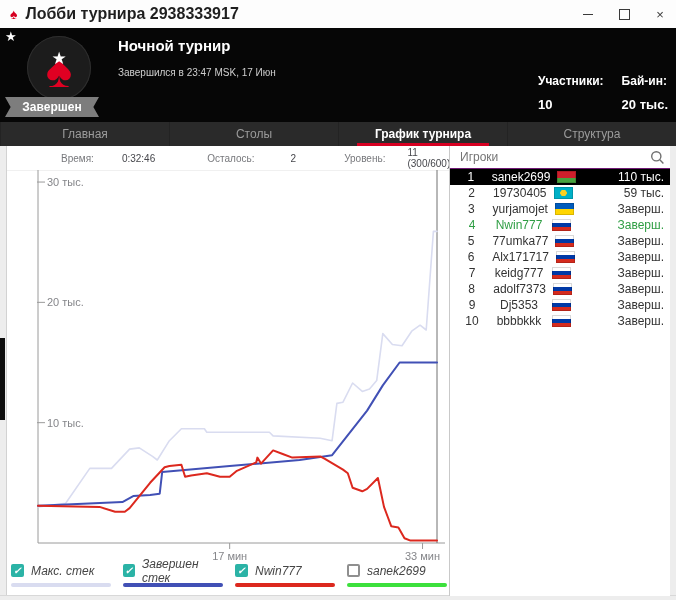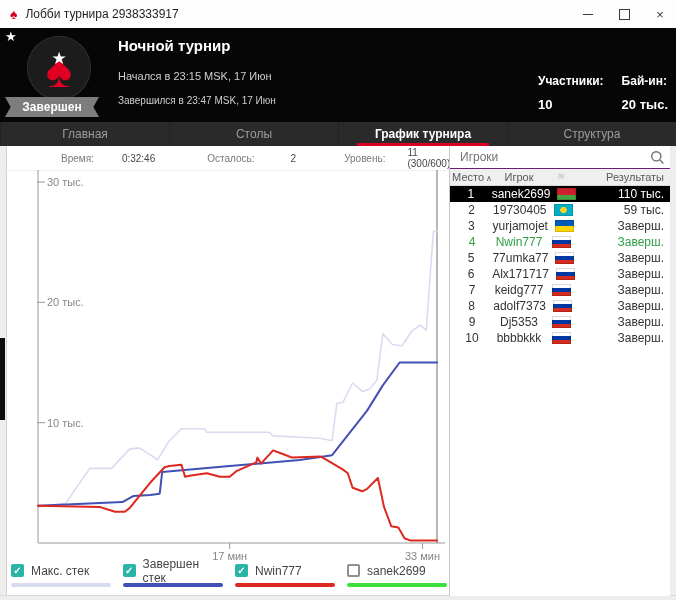--- a/index.html
+++ b/index.html
@@ -1,21 +1,21 @@
 <!DOCTYPE html>
 <html><head>
 <meta charset="utf-8">
 <style>
   html,body{margin:0;padding:0;background:#e8e8e8;}
   .window{position:relative;width:676px;height:600px;background:#fff;overflow:hidden;
           font-family:"Liberation Sans",sans-serif;-webkit-font-smoothing:antialiased;}
   
   .titlebar{position:absolute;left:0;top:0;width:676px;height:28px;background:#fdfdfd;display:flex;align-items:center;}
   .tb-spade{color:#d70022;font-size:14px;margin:0 8px 0 10px;line-height:1;}
-  .tb-title{font-size:12px;color:#1f1f1f;}
+  .tb-title{font-size:16px;color:#1f1f1f;font-weight:bold;}
   .tb-controls{position:absolute;right:8px;top:0;height:28px;display:flex;align-items:center;gap:20px;}
   .tb-btn{width:16px;height:16px;display:flex;align-items:center;justify-content:center;color:#3a3a3a;font-size:13px;cursor:default;}
   .tb-min-glyph{display:block;width:10px;height:0;border-top:1px solid #3a3a3a;}
   .tb-max-glyph{display:block;width:9px;height:9px;border:1px solid #3a3a3a;}
   
   .header{position:absolute;left:0;top:28px;width:676px;height:94px;background:#060606;color:#fff;}
   .fav-star{position:absolute;left:5px;top:1px;color:#fff;font-size:13px;}
   .logo{position:absolute;left:27px;top:8px;width:64px;height:64px;border-radius:50%;background:#1c1c1c;box-shadow:inset 0 0 0 1px #2e2e2e;}
   .logo-spade{position:absolute;left:0;top:2px;width:64px;height:64px;display:flex;align-items:center;justify-content:center;color:#e00022;font-size:50px;line-height:1;}
   .logo-star{position:absolute;left:0;top:14px;width:64px;text-align:center;color:#fff;font-size:17px;line-height:1;}
@@ -42,21 +42,21 @@
   .notch{position:absolute;left:0;top:192px;width:5px;height:82px;background:#0d0d0d;}
   
   .left-sec{position:absolute;left:7px;top:0;width:442px;height:450px;}
   .stats-row{height:24px;display:flex;align-items:center;font-size:10px;border-bottom:1px solid #f0f0f0;padding-left:30px;}
   .sr-label{color:#77787c;}
   .sr-value{color:#46474c;}
   .chart-wrap{position:absolute;left:0;top:24px;width:442px;height:392px;}
   svg.chart{display:block;font-family:"Liberation Sans",sans-serif;}
   
   .legend{position:absolute;left:0;top:416px;width:442px;display:flex;}
-  .lg-item{display:flex;flex-direction:column;width:100px;margin-left:12px;}
+  .lg-item{display:flex;flex-direction:column;width:100px;margin-left:12px;font-style:italic;}
   .lg-item:first-child{margin-left:4px;}
   .lg-top{display:flex;align-items:center;gap:7px;height:17px;}
   .lg-check{width:13px;height:13px;border-radius:2px;display:flex;align-items:center;justify-content:center;box-sizing:border-box;cursor:default;}
   .lg-check[data-checked="true"]{background:#2bb3a6;}
   .lg-check[data-checked="true"]::after{content:"✓";color:#fff;font-size:10px;font-weight:bold;line-height:1;}
   .lg-check[data-checked="false"]{background:#fff;border:2px solid #8f8f8f;}
   .lg-label{font-size:12px;color:#454545;}
   .lg-line{height:4px;border-radius:2px;margin-top:4px;}
   
   .players{position:absolute;left:449px;top:0;width:220px;height:450px;border-left:1px solid #c9c9c9;background:#fff;}
@@ -99,21 +99,20 @@
   </div>
 
   <div class="header">
     <span class="fav-star">★</span>
     <div class="logo">
       <span class="logo-spade">♠</span>
       <span class="logo-star">★</span>
     </div>
     <div class="hinfo">
       <div class="h-title">Ночной турнир</div>
-      <div class="h-start">Начался в 23:15 MSK, 17 Июн</div>
       <div class="h-end">Завершился в 23:47 MSK, 17 Июн</div>
     </div>
     <div class="badge">Завершен</div>
     <div class="hstats">
       <div>
         <div class="hstat-label">Участники:</div>
         <div class="hstat-value">10</div>
       </div>
       <div>
         <div class="hstat-label">Бай-ин:</div>
@@ -199,26 +198,20 @@
     <div class="players">
       <div class="search-row">
         <input class="search-input" type="text" placeholder="Игроки" style="">
         <span class="search-icon">
           <svg width="15" height="15" viewBox="0 0 15 15">
               <circle cx="6.3" cy="6.3" r="4.6" fill="none" stroke="#707070" stroke-width="1.4"></circle>
               <line x1="9.8" y1="9.8" x2="13.4" y2="13.4" stroke="#707070" stroke-width="1.4"></line>
             </svg>
         </span>
       </div>
-      <div class="ptable-head">
-        <span class="c-place"><span>Место</span><span class="caret">∧</span></span>
-        <span class="c-name">Игрок</span>
-        <span class="c-flag flag-head">⚑</span>
-        <span class="c-result">Результаты</span>
-      </div>
 
       <div class="prow" data-tone="selected">
         <span class="c-place">1</span>
         <span class="c-name">sanek2699</span>
         <span class="c-flag">
             <span class="flag" data-flag="belarus"></span>
           </span>
         <span class="c-result">110 тыс.</span>
       </div>
       <div class="prow">

